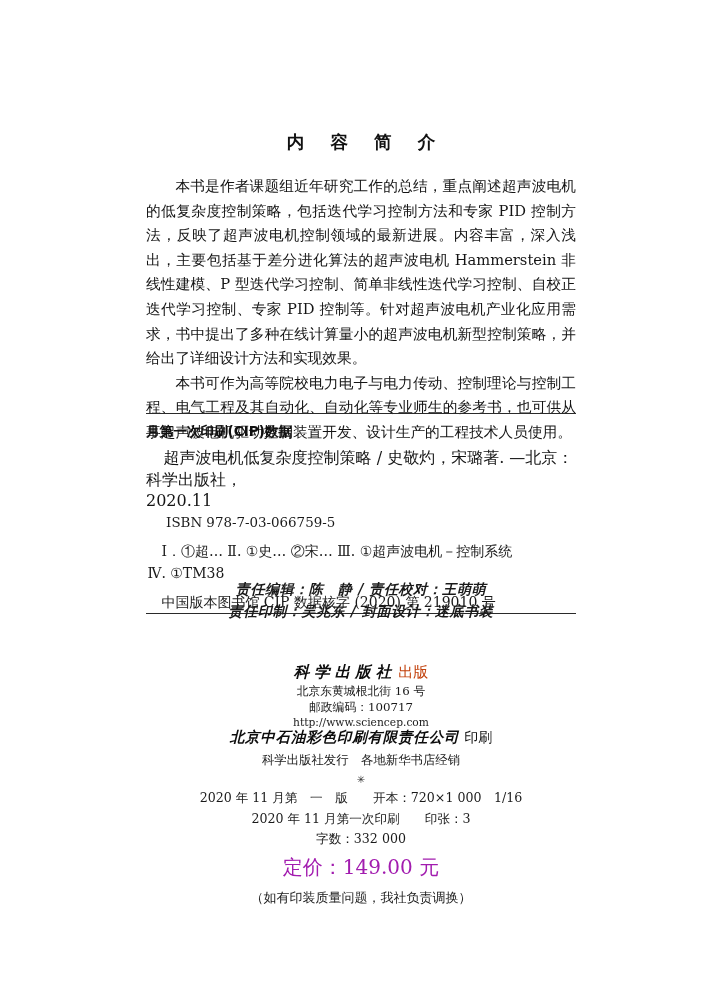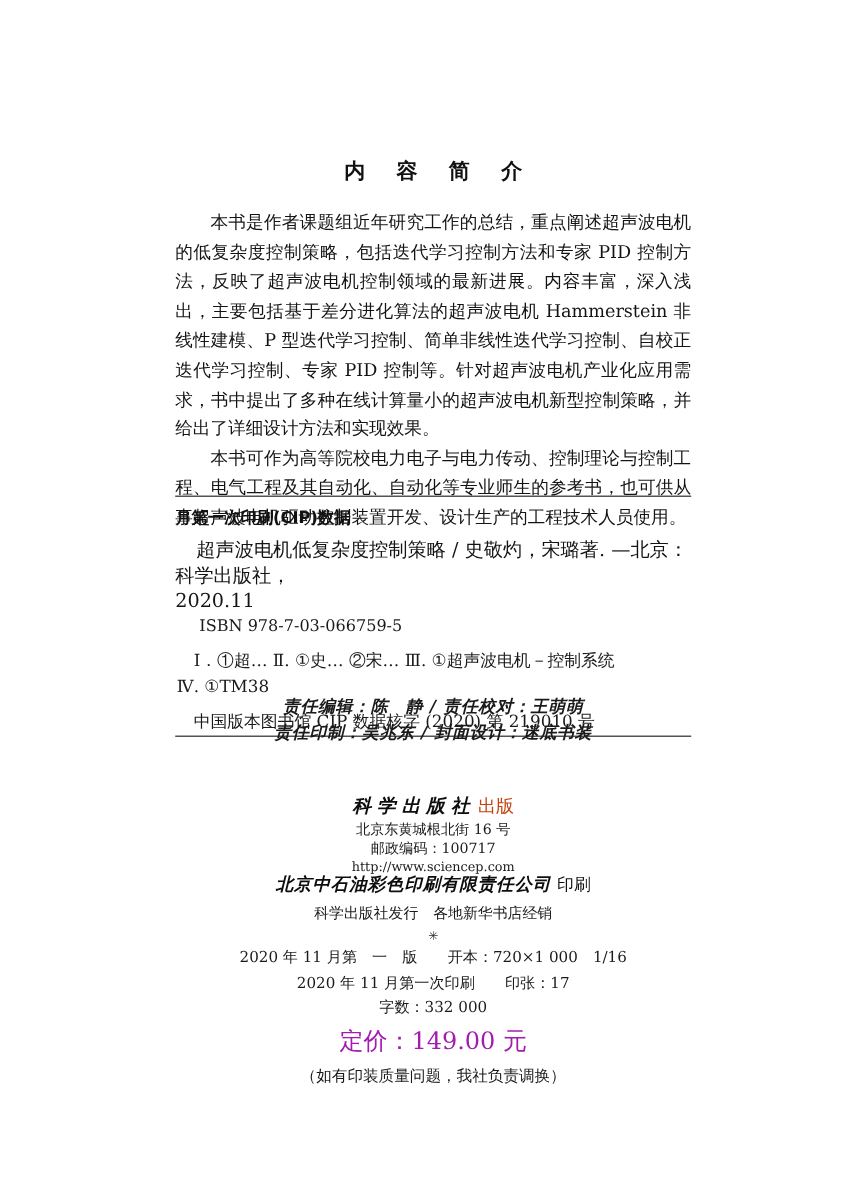--- a/index.html
+++ b/index.html
@@ -273,21 +273,21 @@
   <section class="printer">
     <p class="pub-name-row">
       <span class="printer-name">北京中石油彩色印刷有限责任公司</span><span class="printer-suffix">印刷</span>
     </p>
     <p class="distributor">科学出版社发行　各地新华书店经销</p>
     <p class="star-sep">✳</p>
   </section>
 
   <section class="specs">
     <p class="spec-line">2020 年 11 月第　一　版　　开本：720×1 000　1/16</p>
-    <p class="spec-line">2020 年 11 月第一次印刷　　印张：17</p>
+    <p class="spec-line">2020 年 11 月第一次印刷　　印张：3</p>
     <p class="spec-line">字数：332 000</p>
     <p class="price-line">
       <span>定价：</span><span>149.00 元</span>
     </p>
     <p class="note-line">（如有印装质量问题，我社负责调换）</p>
   </section>
 
 </div>
 
 </body></html>

